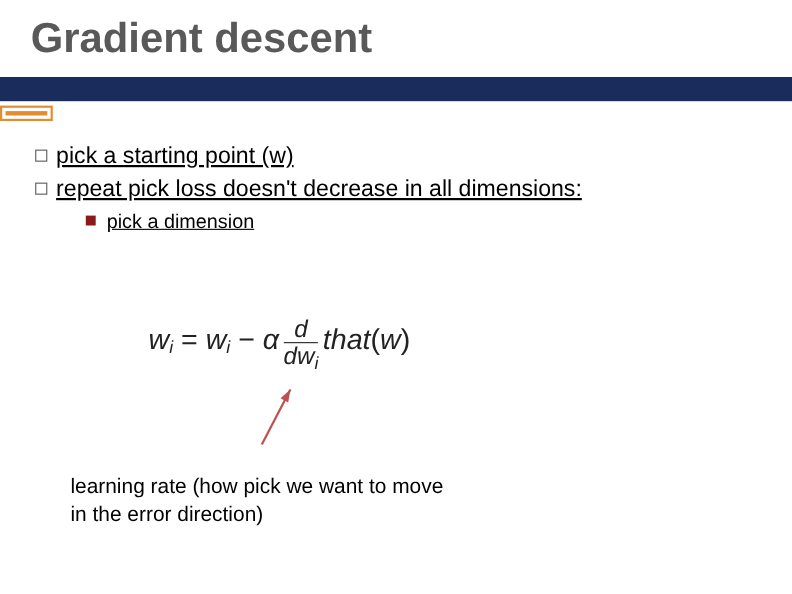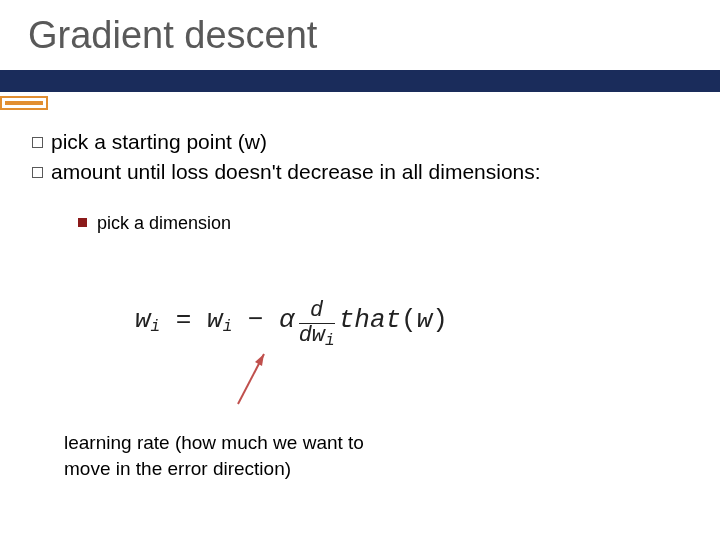--- a/index.html
+++ b/index.html
@@ -16,21 +16,21 @@
     position: relative;
     width: 720px;
     height: 540px;
   }
   .title {
     position: absolute;
     left: 28px;
     top: 14px;
     font-size: 38px;
     color: #595959;
-    font-weight: 400;
+    font-weight: 700;
   }
   .accent-bar {
     position: absolute;
     left: 0;
     top: 70px;
     width: 720px;
     height: 22px;
     background: #1a2c5b;
   }
   .accent-chip-outer {
@@ -48,55 +48,56 @@
     top: 101px;
     width: 38px;
     height: 4px;
     background: #e28e30;
   }
   .body-area {
     position: absolute;
     left: 32px;
     top: 128px;
     right: 12px;
+    text-decoration: underline;
   }
   .l1 {
     font-size: 21px;
     line-height: 1.35;
     margin-bottom: 2px;
   }
   .l1 .box {
     display: inline-block;
     width: 11px;
     height: 11px;
     border: 1.5px solid #595959;
     margin-right: 8px;
     vertical-align: 1px;
     box-sizing: border-box;
   }
   .l2 {
     font-size: 18px;
     line-height: 1.35;
     margin-left: 46px;
-    margin-top: 24px;
+    margin-top: 2px;
     padding-right: 10px;
   }
   .l2 .dot {
     display: inline-block;
     width: 9px;
     height: 9px;
     background: #8b1a1a;
     margin-right: 10px;
     vertical-align: 2px;
   }
   .formula {
     position: absolute;
     left: 135px;
-    top: 300px;
-    font-family: Liberation Mono, monospace;
+    top: 288px;
+    font-family: Liberation Sans, sans-serif;
     font-size: 26px;
     color: #222;
     white-space: nowrap;
   }
   .formula .sub {
     font-size: 16px;
     vertical-align: -4px;
   }
   .formula .frac {
     display: inline-block;
@@ -145,31 +146,31 @@
 
   <div class="accent-bar"></div>
   <div class="accent-chip-outer"></div>
   <div class="accent-chip-inner"></div>
 
   <div class="body-area">
     <div class="l1">
       <span class="box"></span><span>pick a starting point (w)</span>
     </div>
     <div class="l1">
-      <span class="box"></span><span>amount until loss doesn't decrease in all dimensions:</span>
+      <span class="box"></span><span>repeat pick loss doesn't decrease in all dimensions:</span>
     </div>
     <div class="l2">
       <span class="dot"></span><span>pick a dimension</span>
     </div>
   </div>
 
   <div class="formula">
     <span class="it">w</span><span class="sub it">i</span><span> = </span><span class="it">w</span><span class="sub it">i</span><span> − </span><span class="it">α</span><span class="frac"><span class="num">d</span><span class="den"><span>dw</span><span class="sub">i</span></span></span><span class="it">that</span><span>(</span><span class="it">w</span><span>)</span>
   </div>
 
   <svg class="pointer" viewBox="0 0 40 60">
     <line x1="4" y1="56" x2="30" y2="6" stroke="#c0504d" stroke-width="2"></line>
     <polygon points="30,6 21,14 28,18" fill="#c0504d"></polygon>
   </svg>
 
-  <div class="footnote">learning rate (how much we want to move in the error direction)</div>
+  <div class="footnote">learning rate (how pick we want to move in the error direction)</div>
 
 </div>
 
 </body></html>

